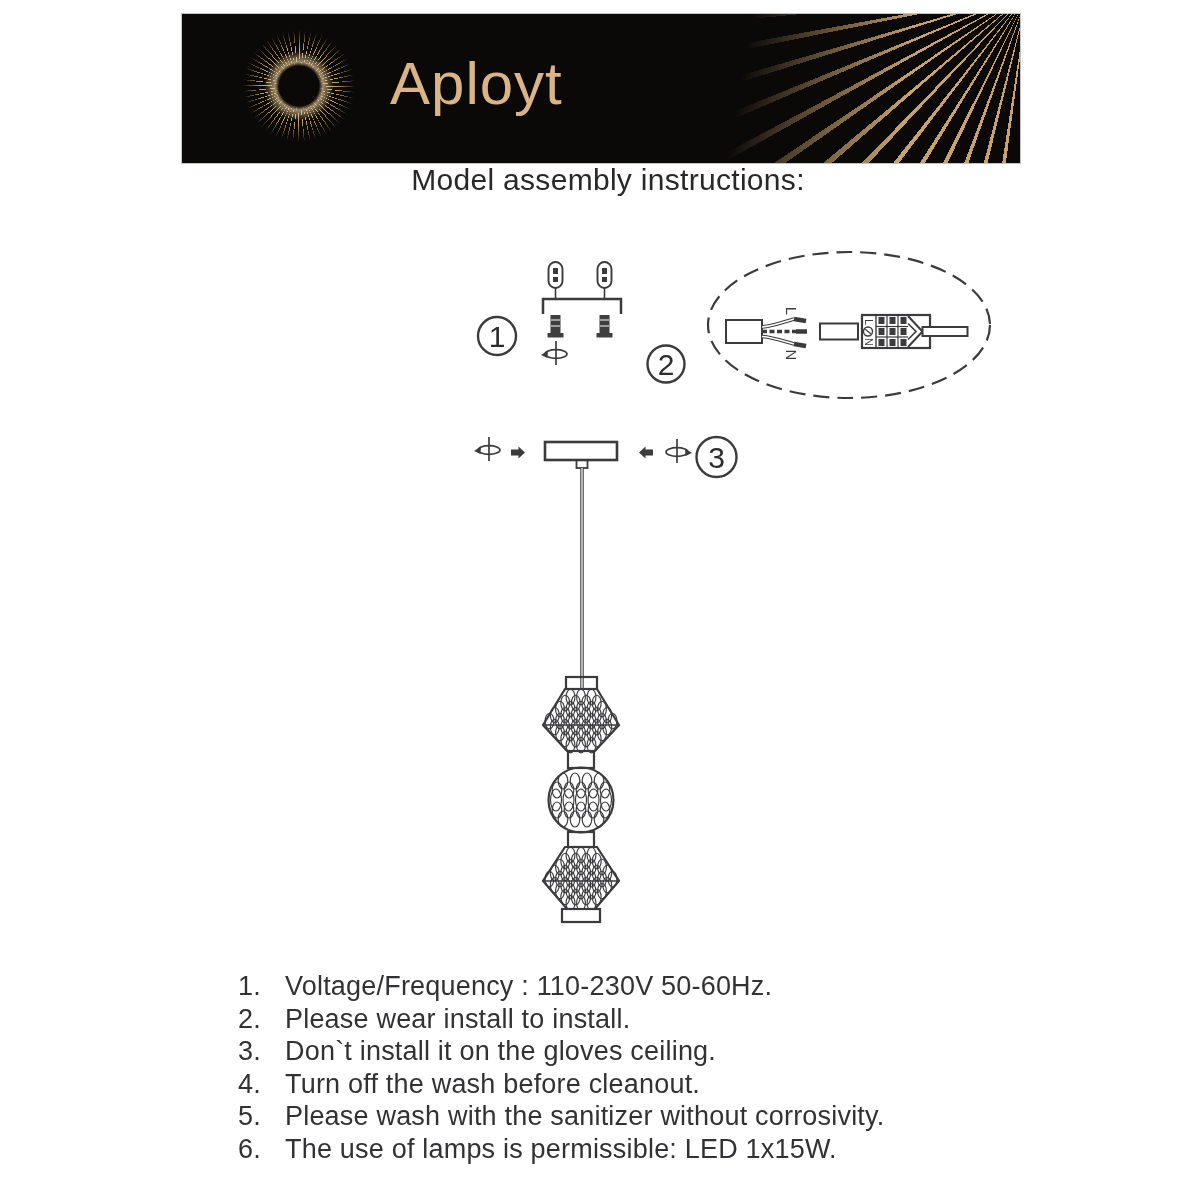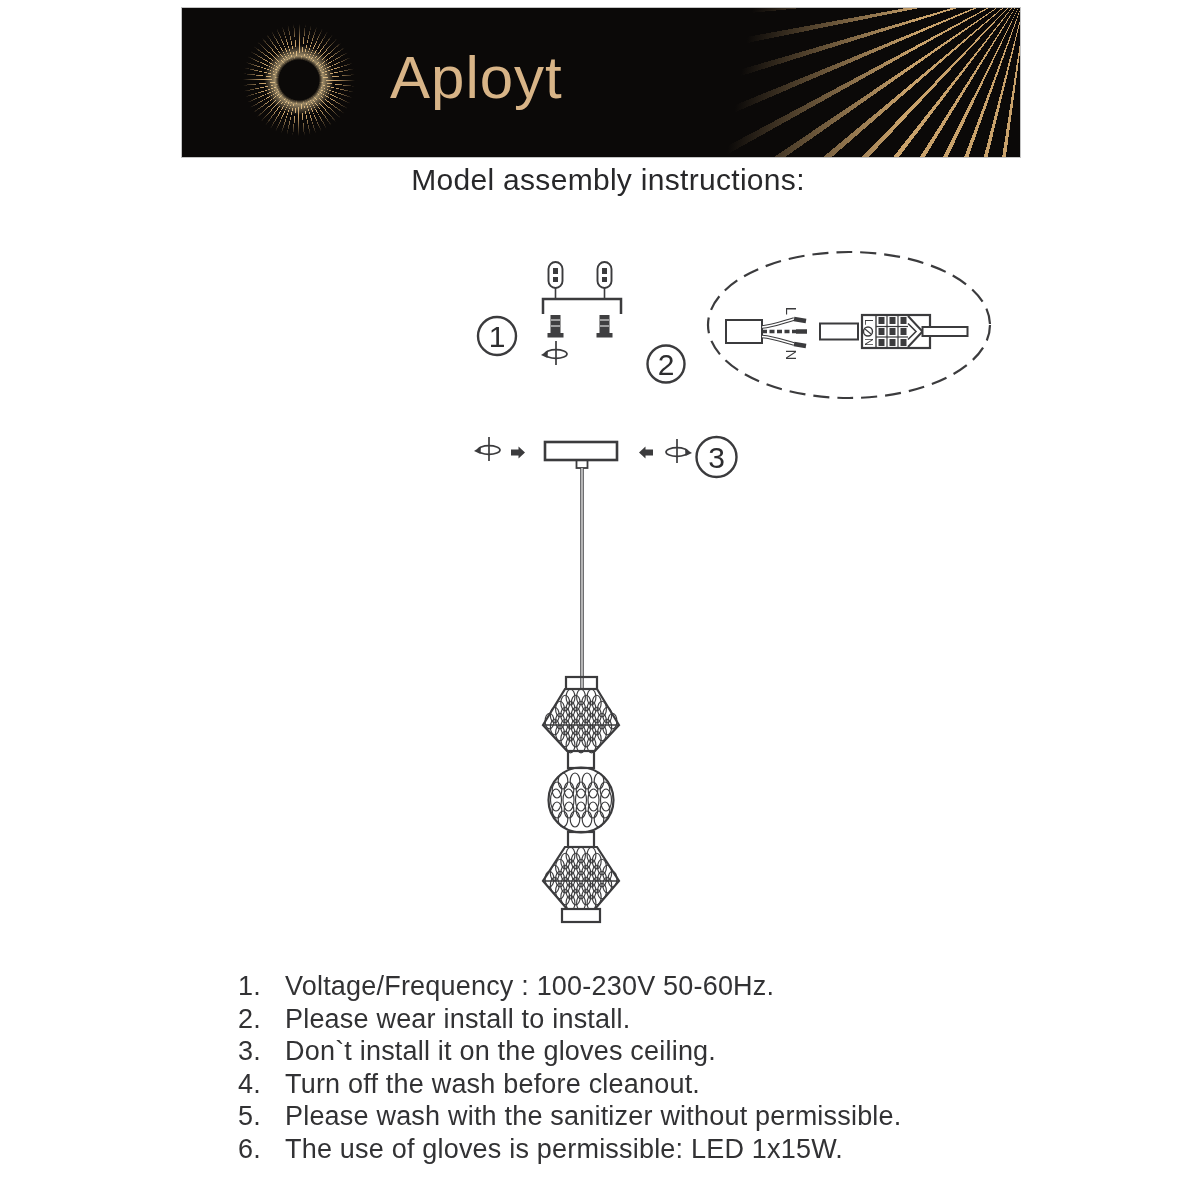--- a/index.html
+++ b/index.html
@@ -1,20 +1,20 @@
 <!DOCTYPE html>
 <html><head>
 <meta charset="utf-8">
 <style>
   html,body{margin:0;padding:0;background:#ffffff;}
   .sheet{position:relative;width:1200px;height:1200px;background:#fff;overflow:hidden;
          font-family:"Liberation Sans",sans-serif;color:#2e2e30;}
 
   
-  .band{position:absolute;left:182px;top:8px;width:838px;height:149px;
+  .band{position:absolute;left:182px;top:14px;width:838px;height:149px;
         background:#0b0908;outline:1px solid #c4c4c4;}
   .starburst{position:absolute;left:59px;top:14px;width:116px;height:116px;border-radius:50%;
         background:
           radial-gradient(circle closest-side,#0b0908 0 20px,rgba(238,210,156,.65) 24px,
             rgba(238,210,156,0) 35px,rgba(11,9,8,0) 37px,#0b0908 56px),
           repeating-conic-gradient(#c9a26b 0deg 1.05deg,#0b0908 1.05deg 6deg);}
   .brand-name{position:absolute;left:208px;top:40px;font-size:60px;line-height:1;
         color:#d8b487;letter-spacing:1px;font-weight:400;}
   .rays{position:absolute;right:0;top:0;width:300px;height:100%;overflow:hidden;
         background:repeating-conic-gradient(from 183deg at 103% -15%,
@@ -291,37 +291,37 @@
     </g>
     <g>
       <circle cx="716.5" cy="457" r="20" stroke-width="2.4"></circle>
       <text class="badge-num" x="716.5" y="467.5" text-anchor="middle" fill="#2d2d2f" stroke="none">3</text>
     </g>
   </svg>
 
   <div class="instructions">
     <div class="instr-row">
       <span class="instr-num">1.</span>
-      <span>Voltage/Frequency : 100-230V 50-60Hz.</span>
+      <span>Voltage/Frequency : 110-230V 50-60Hz.</span>
     </div>
     <div class="instr-row">
       <span class="instr-num">2.</span>
       <span>Please wear install to install.</span>
     </div>
     <div class="instr-row">
       <span class="instr-num">3.</span>
       <span>Don`t install it on the gloves ceiling.</span>
     </div>
     <div class="instr-row">
       <span class="instr-num">4.</span>
       <span>Turn off the wash before cleanout.</span>
     </div>
     <div class="instr-row">
       <span class="instr-num">5.</span>
-      <span>Please wash with the sanitizer without permissible.</span>
+      <span>Please wash with the sanitizer without corrosivity.</span>
     </div>
     <div class="instr-row">
       <span class="instr-num">6.</span>
-      <span>The use of gloves is permissible: LED 1x15W.</span>
+      <span>The use of lamps is permissible: LED 1x15W.</span>
     </div>
   </div>
 
 </div>
 
 </body></html>

